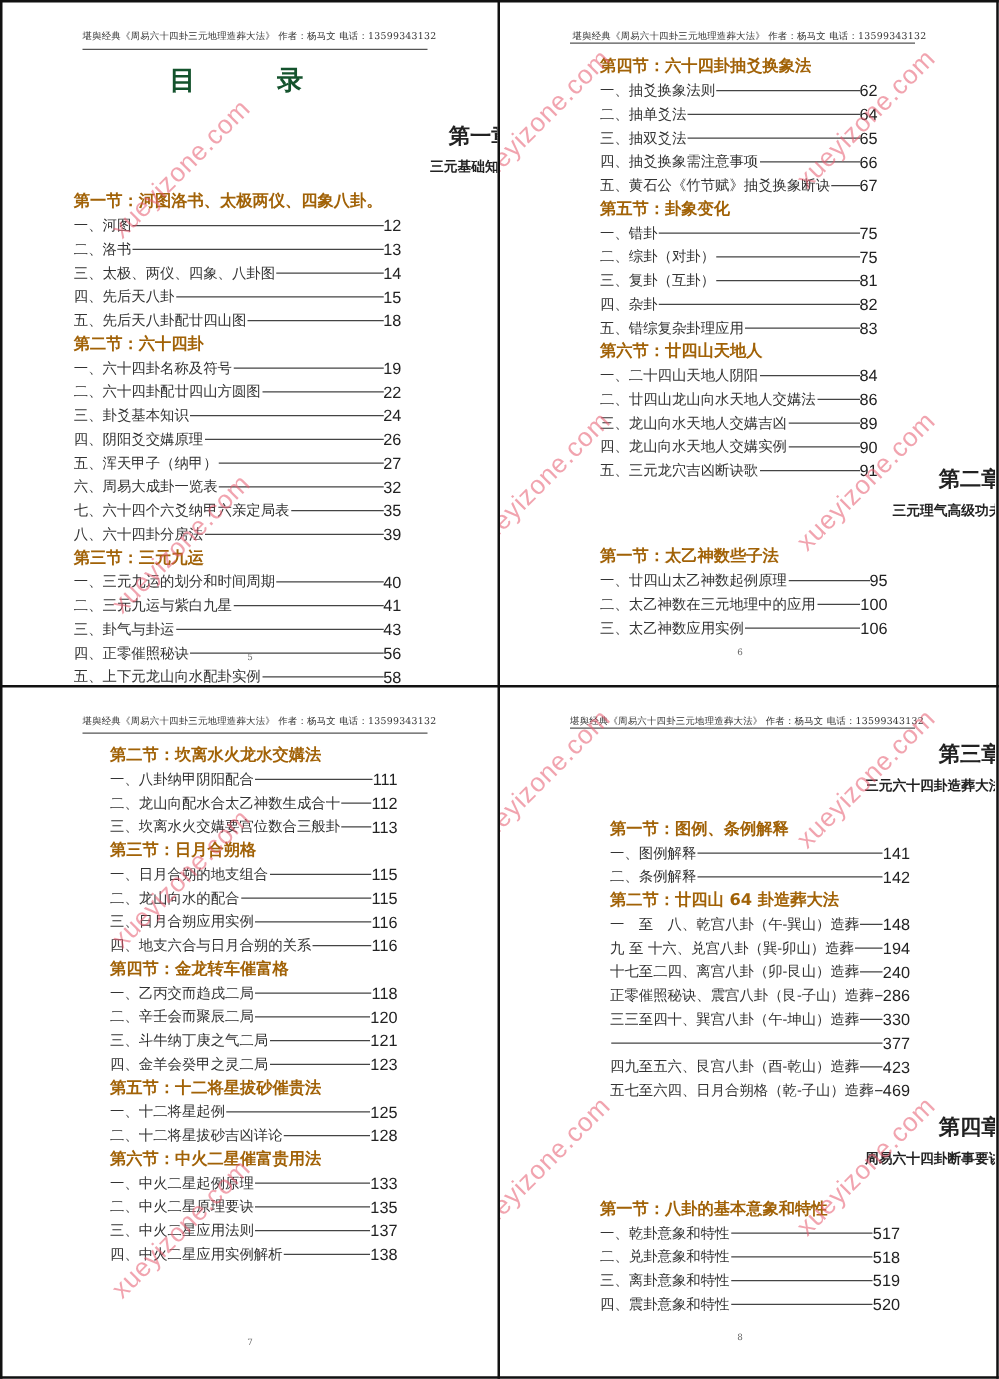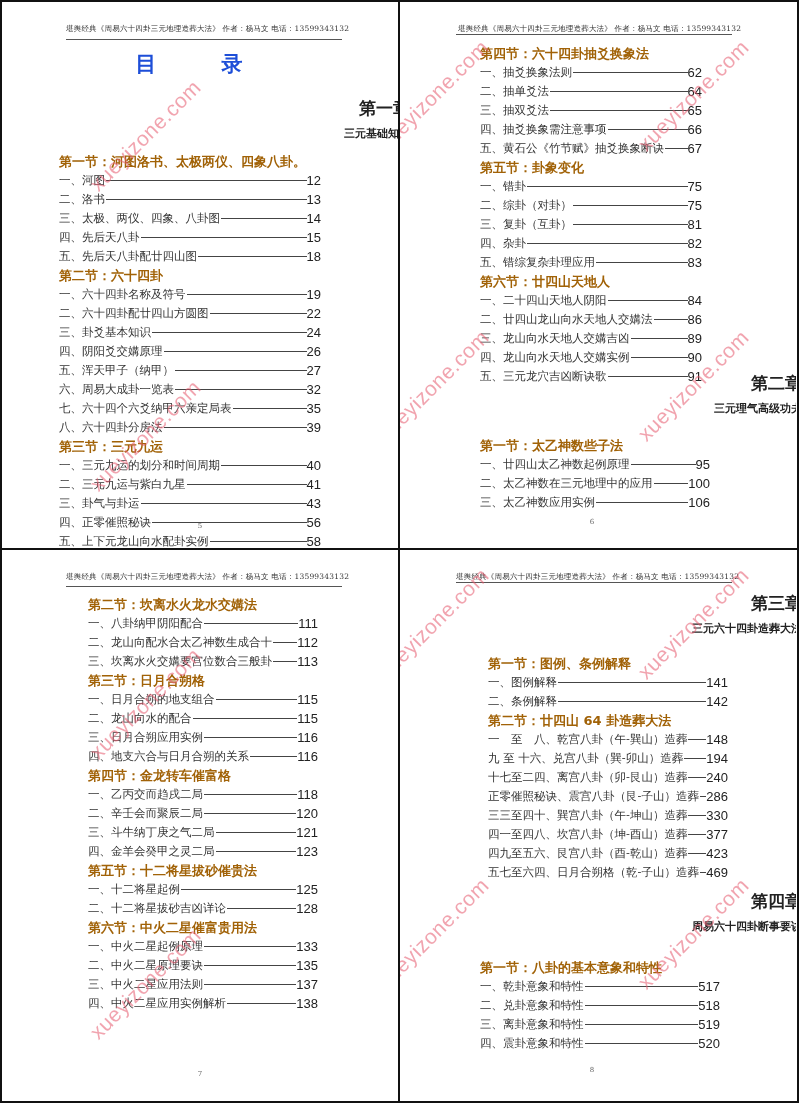--- a/index.html
+++ b/index.html
@@ -20,21 +20,21 @@
   .p3 { left:2px; top:550px; }
   .p4 { left:400px; top:550px; }
 
   .runhead {
     position:absolute; left:64px; top:22px; width:276px;
     font-family:"DejaVu Serif", serif; font-size:7.5px; color:#333; white-space:nowrap;
     text-align:center; letter-spacing:0.2px;
   }
   .runrule { position:absolute; left:64px; top:37px; width:276px; height:1px; background:#555; }
 
-  .toc-title { position:absolute; left:0; width:396px; text-align:center; font-weight:bold; font-size:21px; letter-spacing:22px; color:#1d4ed8; }
+  .toc-title { position:absolute; left:0; width:396px; text-align:center; font-weight:bold; font-size:21px; letter-spacing:22px; color:#14532d; }
   .chap { position:absolute; left:0; width:396px; text-align:right; font-weight:bold; color:#222;padding-left:12px; }
   .chap .num { font-size:17px; display:block; }
   .chap .name { font-size:11px; display:block; margin-top:6px; }
 
   .list { position:absolute; left:70px; width:262px; }
   .sec { font-weight:bold; font-size:13px; color:#a16207; height:19px; line-height:19px; white-space:nowrap; }
   .entry { display:flex; align-items:center; font-family:"DejaVu Serif", serif; font-size:11.5px; color:#333; height:19px; line-height:19px; white-space:nowrap; }
   .entry .t { flex:0 0 auto; }
   .entry .d { flex:1 1 auto; height:1px; background:#444; margin:0 0 0 1px; }
   .entry .n { flex:0 0 auto; font-family:"Liberation Sans", sans-serif; font-size:13px; color:#222; }
@@ -411,21 +411,20 @@
         <span class="t">正零催照秘诀、震宫八卦（艮-子山）造葬</span>
         <span class="d"></span>
         <span class="n">286</span>
       </div>
     <div class="entry">
         <span class="t">三三至四十、巽宫八卦（午-坤山）造葬</span>
         <span class="d"></span>
         <span class="n">330</span>
       </div>
     <div class="entry">
-        <span class="t">四一至四八、坎宫八卦（坤-酉山）造葬</span>
         <span class="d"></span>
         <span class="n">377</span>
       </div>
     <div class="entry">
         <span class="t">四九至五六、艮宫八卦（酉-乾山）造葬</span>
         <span class="d"></span>
         <span class="n">423</span>
       </div>
     <div class="entry">
         <span class="t">五七至六四、日月合朔格（乾-子山）造葬</span>

